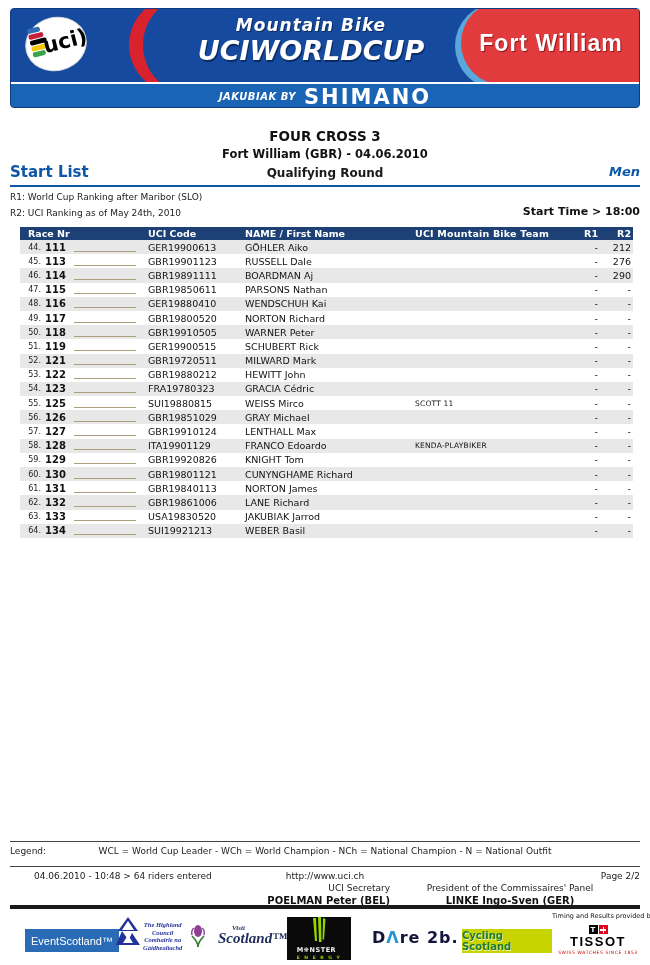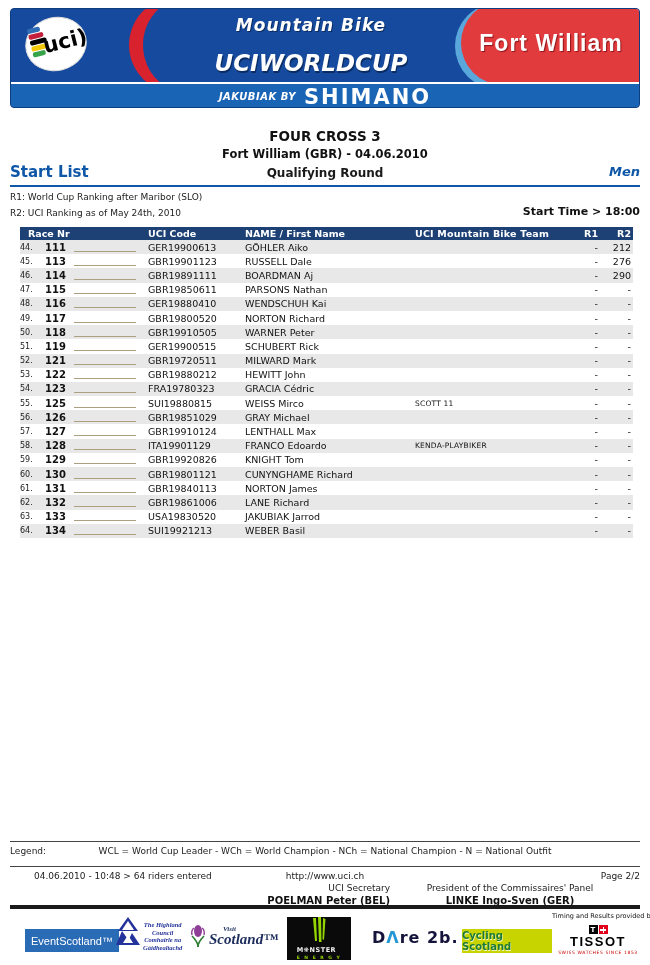--- a/index.html
+++ b/index.html
@@ -18,22 +18,22 @@
   .uci-stripes div { height:5px; margin-bottom:1px; border-radius:2px; }
   .uci-text { position:absolute; left:22px; top:14px; transform:rotate(-14deg);
               font-weight:bold; font-size:21px; color:#000; letter-spacing:0; }
   .crescent-red { position:absolute; left:118px; top:-12px; width:96px; height:96px;
                   border-radius:50%; background:#d8232f; }
   .crescent-cover { position:absolute; left:132px; top:-14px; width:100px; height:100px;
                     border-radius:50%; background:#164a9e; }
   .series { position:absolute; left:150px; top:6px; width:300px; text-align:center; color:#fff; }
   .series .line1 { font-size:17px; font-weight:bold; font-style:italic; letter-spacing:1px;
                    text-shadow:1px 1px 0 #0a2c63; }
-  .series .line2 { font-size:23px; font-weight:bold; font-style:italic; letter-spacing:0px;
-                   margin-top:15px; text-shadow:1px 2px 0 #0a2c63; white-space:nowrap; }
+  .series .line2 { font-size:27px; font-weight:bold; font-style:italic; letter-spacing:0px;
+                   margin-top:0; text-shadow:1px 2px 0 #0a2c63; white-space:nowrap; }
   .loc-blue { position:absolute; right:-2px; top:-6px; width:186px; height:86px;
               background:#5aa7dc; border-radius:60px 0 0 60px; }
   .loc-red { position:absolute; right:-2px; top:-8px; width:180px; height:84px;
              background:#e23b3e; border-radius:56px 0 0 56px;
              display:flex; align-items:center; justify-content:center; }
   .loc-red span { font-family:"Liberation Sans",sans-serif; font-weight:bold; font-size:23px;
                   color:#fff; text-shadow:1px 1px 1px #8d1418; letter-spacing:1px; }
   .banner-strip { position:relative; width:100%; height:27px; background:#1a64b6;
                   border-top:2px solid #ffffff; display:flex; align-items:center; justify-content:center; }
   .presented { color:#fff; font-size:10px; font-weight:bold; font-style:italic; letter-spacing:0.5px; margin-right:8px; }
@@ -55,21 +55,21 @@
   .note-r2 { position:absolute; left:10px; top:208px; font-size:9px; color:#222; }
   .start-time { position:absolute; right:10px; top:205px; font-size:11px; font-weight:bold; color:#111; }
 
   
   .table { position:absolute; left:20px; top:227px; width:613px; }
   .thead { display:flex; height:13px; background:#1d4075; color:#fff;
            font-size:9.5px; font-weight:bold; align-items:center; }
   .trow { display:flex; height:14.2px; align-items:center; font-size:9.5px; color:#111; }
   .trow.even { background:#e8e8e8; }
   .trow.odd { background:#ffffff; }
-  .c-idx { width:24px; text-align:left; font-size:8px; padding-right:3px; color:#222; }
+  .c-idx { width:24px; text-align:right; font-size:8px; padding-right:3px; color:#222; }
   .c-nr { width:104px; display:flex; align-items:flex-end; }
   .c-nr .nr { font-weight:bold; font-size:10px; padding-left:1px; line-height:11px; }
   .c-nr .blank { flex:1; border-bottom:1px solid #ab9f80; height:10px; margin:0 12px 1px 8px; }
   .c-code { width:97px; }
   .c-name { width:170px; }
   .c-team { width:150px; font-size:7.5px; letter-spacing:0.2px; }
   .c-r1 { width:35px; text-align:right; padding-right:2px; }
   .c-r2 { width:33px; text-align:right; padding-right:2px; }
   .thead .h-racenr { width:128px; padding-left:8px; }
   .thead .c-r1,.thead .c-r2 { font-weight:bold; }
@@ -89,21 +89,21 @@
   .off-name { font-weight:bold; font-size:10px; margin-top:2px; color:#111; }
   .bar-thick { position:absolute; left:10px; top:905px; width:630px; height:4px; background:#1a1a1a; }
 
   
   .sp-eventscotland { position:absolute; left:25px; top:929px; width:94px; height:23px; background:#2a6bb5;
                       color:#fff; font-size:11px; display:flex; align-items:center; justify-content:center;
                       font-family:"Liberation Sans",sans-serif; }
   .sp-highland { position:absolute; left:116px; top:917px; display:flex; gap:3px; }
   .sp-highland .hc-text { font-family:"Liberation Serif",serif; font-weight:bold; font-style:italic;
                           font-size:6.5px; color:#24339b; line-height:7.5px; text-align:center; padding-top:4px; }
-  .sp-visit { position:absolute; left:190px; top:924px; display:flex; align-items:center; gap:3px; }
+  .sp-visit { position:absolute; left:190px; top:924px; display:flex; align-items:flex-start; gap:12px; }
   .sp-visit .vs-text { font-family:"Liberation Serif",serif; color:#1d2d5c; }
   .sp-visit .vs-top { font-size:7px; font-weight:bold; font-style:italic; margin-left:14px; }
   .sp-visit .vs-main { font-size:15px; font-style:italic; font-weight:bold; margin-top:-2px; }
   .sp-monster { position:absolute; left:287px; top:917px; width:64px; height:43px; background:#0a0a0a;
                 display:flex; align-items:center; justify-content:center; gap:3px;flex-direction:column; }
   .monster-txt { text-align:left; }
   .monster-txt .m1 { color:#f2f2f2; font-size:6.5px; font-weight:bold; letter-spacing:0.5px; }
   .monster-txt .m2 { color:#95d600; font-size:4.5px; font-weight:bold; letter-spacing:1.5px; margin-top:1px; }
   .sp-dare { position:absolute; left:372px; top:928px; font-size:16px; font-weight:bold; color:#14133b;
              letter-spacing:1px; font-family:"DejaVu Sans",sans-serif; }

